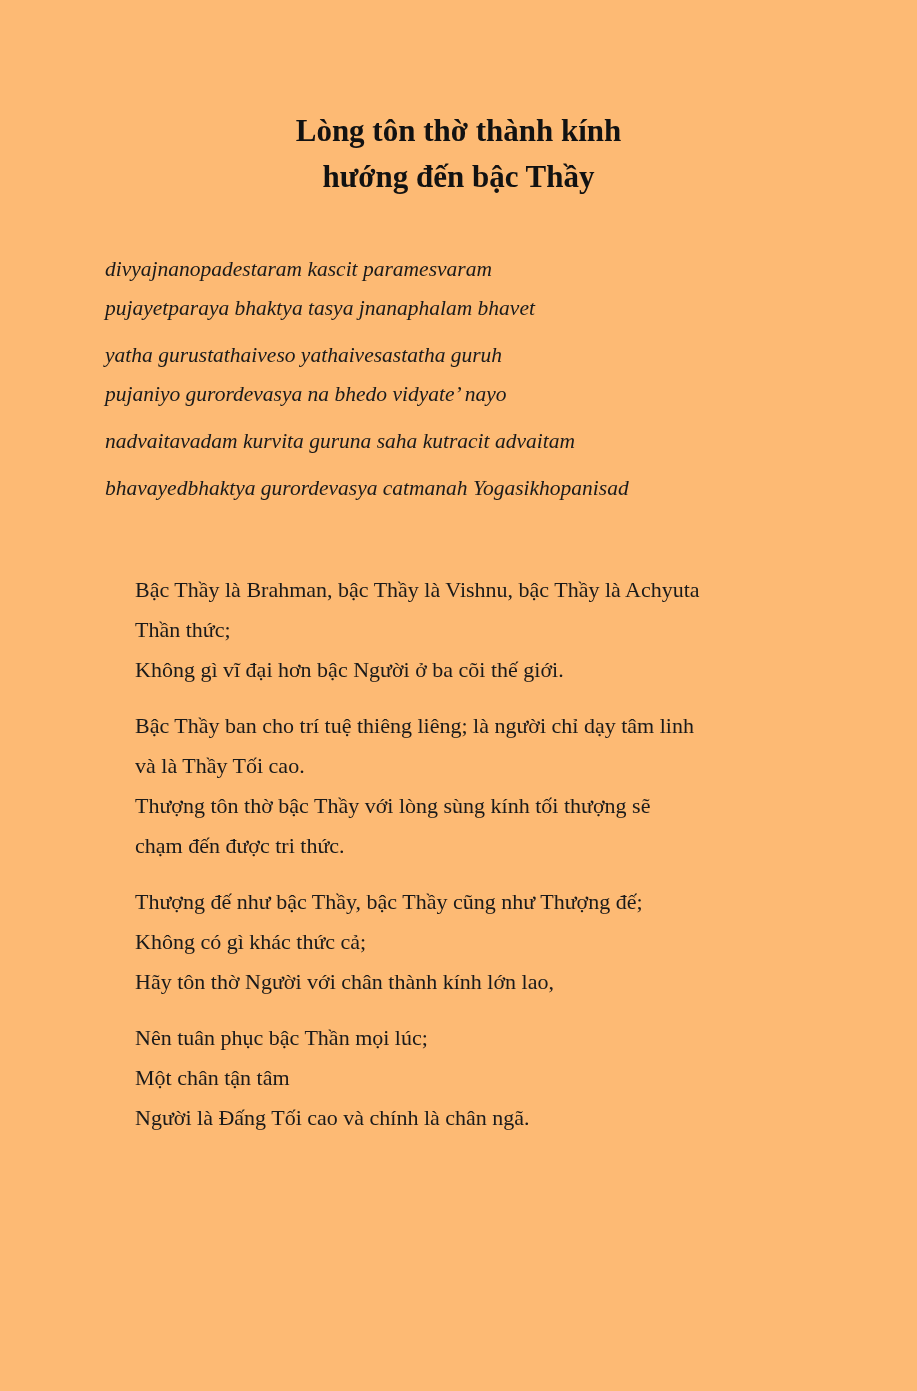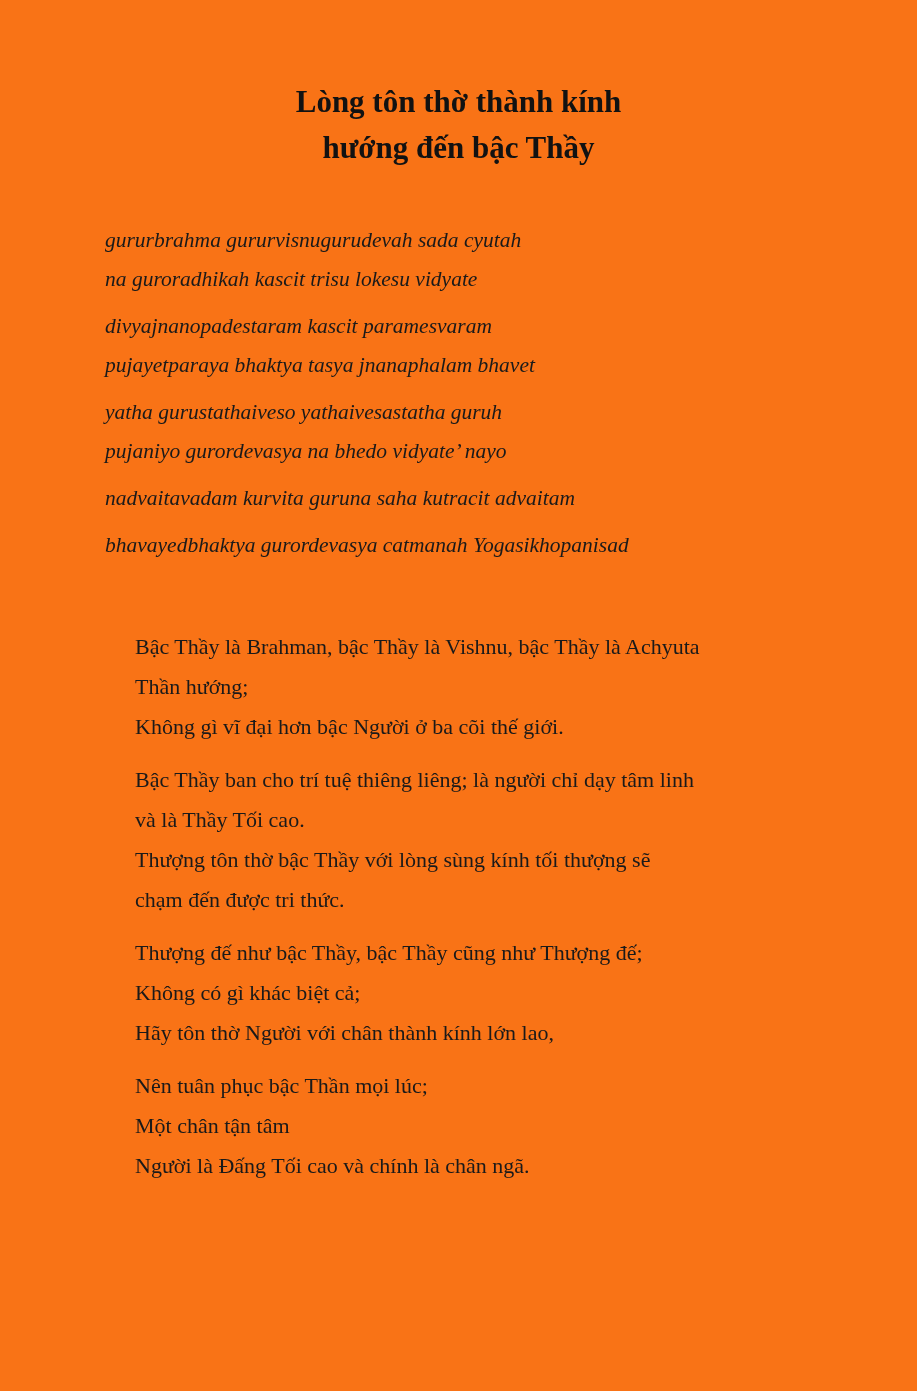--- a/index.html
+++ b/index.html
@@ -4,26 +4,26 @@
 <style>
   html, body {
     margin: 0;
     padding: 0;
     background: #ffffff;
   }
   .page {
     position: relative;
     width: 917px;
     height: 1391px;
-    background: #f97316;
+    background: #fdba74;
     color: #161616;
     font-family: "Liberation Serif", serif;
     overflow: hidden;
     box-sizing: border-box;
-    padding-top: 79px;
+    padding-top: 108px;
   }
   .title {
     margin: 0;
     text-align: center;
     font-size: 31px;
     font-weight: bold;
     line-height: 46px;
     color: #121212;
   }
   .title-line {
@@ -43,43 +43,39 @@
     display: block;
     white-space: nowrap;
   }
   .translation {
     margin: 62px 0 0 135px;
     font-size: 22px;
     line-height: 40px;
     color: #1a1a1a;
   }
   .para {
-    margin: 10px 0 13px 0;
+    margin: 16px 0 13px 0;
   }
   .t-line {
     display: block;
     white-space: nowrap;
   }
 </style>
 </head>
 <body>
 
 <div class="page">
 
   <h1 class="title">
     <span class="title-line">Lòng tôn thờ thành kính</span>
     <span class="title-line">hướng đến bậc Thầy</span>
   </h1>
 
   <div class="sanskrit">
 
-    <div class="stanza">
-      <span class="verse-line">gururbrahma gururvisnugurudevah sada cyutah</span>
-      <span class="verse-line">na guroradhikah kascit trisu lokesu vidyate</span>
-    </div>
 
     <div class="stanza">
       <span class="verse-line">divyajnanopadestaram kascit paramesvaram</span>
       <span class="verse-line">pujayetparaya bhaktya tasya jnanaphalam bhavet</span>
     </div>
 
     <div class="stanza">
       <span class="verse-line">yatha gurustathaiveso yathaivesastatha guruh</span>
       <span class="verse-line">pujaniyo gurordevasya na bhedo vidyate’ nayo</span>
     </div>
@@ -91,34 +87,34 @@
     <div class="stanza">
       <span class="verse-line">bhavayedbhaktya gurordevasya catmanah Yogasikhopanisad</span>
     </div>
 
   </div>
 
   <div class="translation">
 
     <p class="para">
       <span class="t-line">Bậc Thầy là Brahman, bậc Thầy là Vishnu, bậc Thầy là Achyuta</span>
-      <span class="t-line">Thần hướng;</span>
+      <span class="t-line">Thần thức;</span>
       <span class="t-line">Không gì vĩ đại hơn bậc Người ở ba cõi thế giới.</span>
     </p>
 
     <p class="para">
       <span class="t-line">Bậc Thầy ban cho trí tuệ thiêng liêng; là người chỉ dạy tâm linh</span>
       <span class="t-line">và là Thầy Tối cao.</span>
       <span class="t-line">Thượng tôn thờ bậc Thầy với lòng sùng kính tối thượng sẽ</span>
       <span class="t-line">chạm đến được tri thức.</span>
     </p>
 
     <p class="para">
       <span class="t-line">Thượng đế như bậc Thầy, bậc Thầy cũng như Thượng đế;</span>
-      <span class="t-line">Không có gì khác biệt cả;</span>
+      <span class="t-line">Không có gì khác thức cả;</span>
       <span class="t-line">Hãy tôn thờ Người với chân thành kính lớn lao,</span>
     </p>
 
     <p class="para">
       <span class="t-line">Nên tuân phục bậc Thần mọi lúc;</span>
       <span class="t-line">Một chân tận tâm</span>
       <span class="t-line">Người là Đấng Tối cao và chính là chân ngã.</span>
     </p>
 
   </div>

